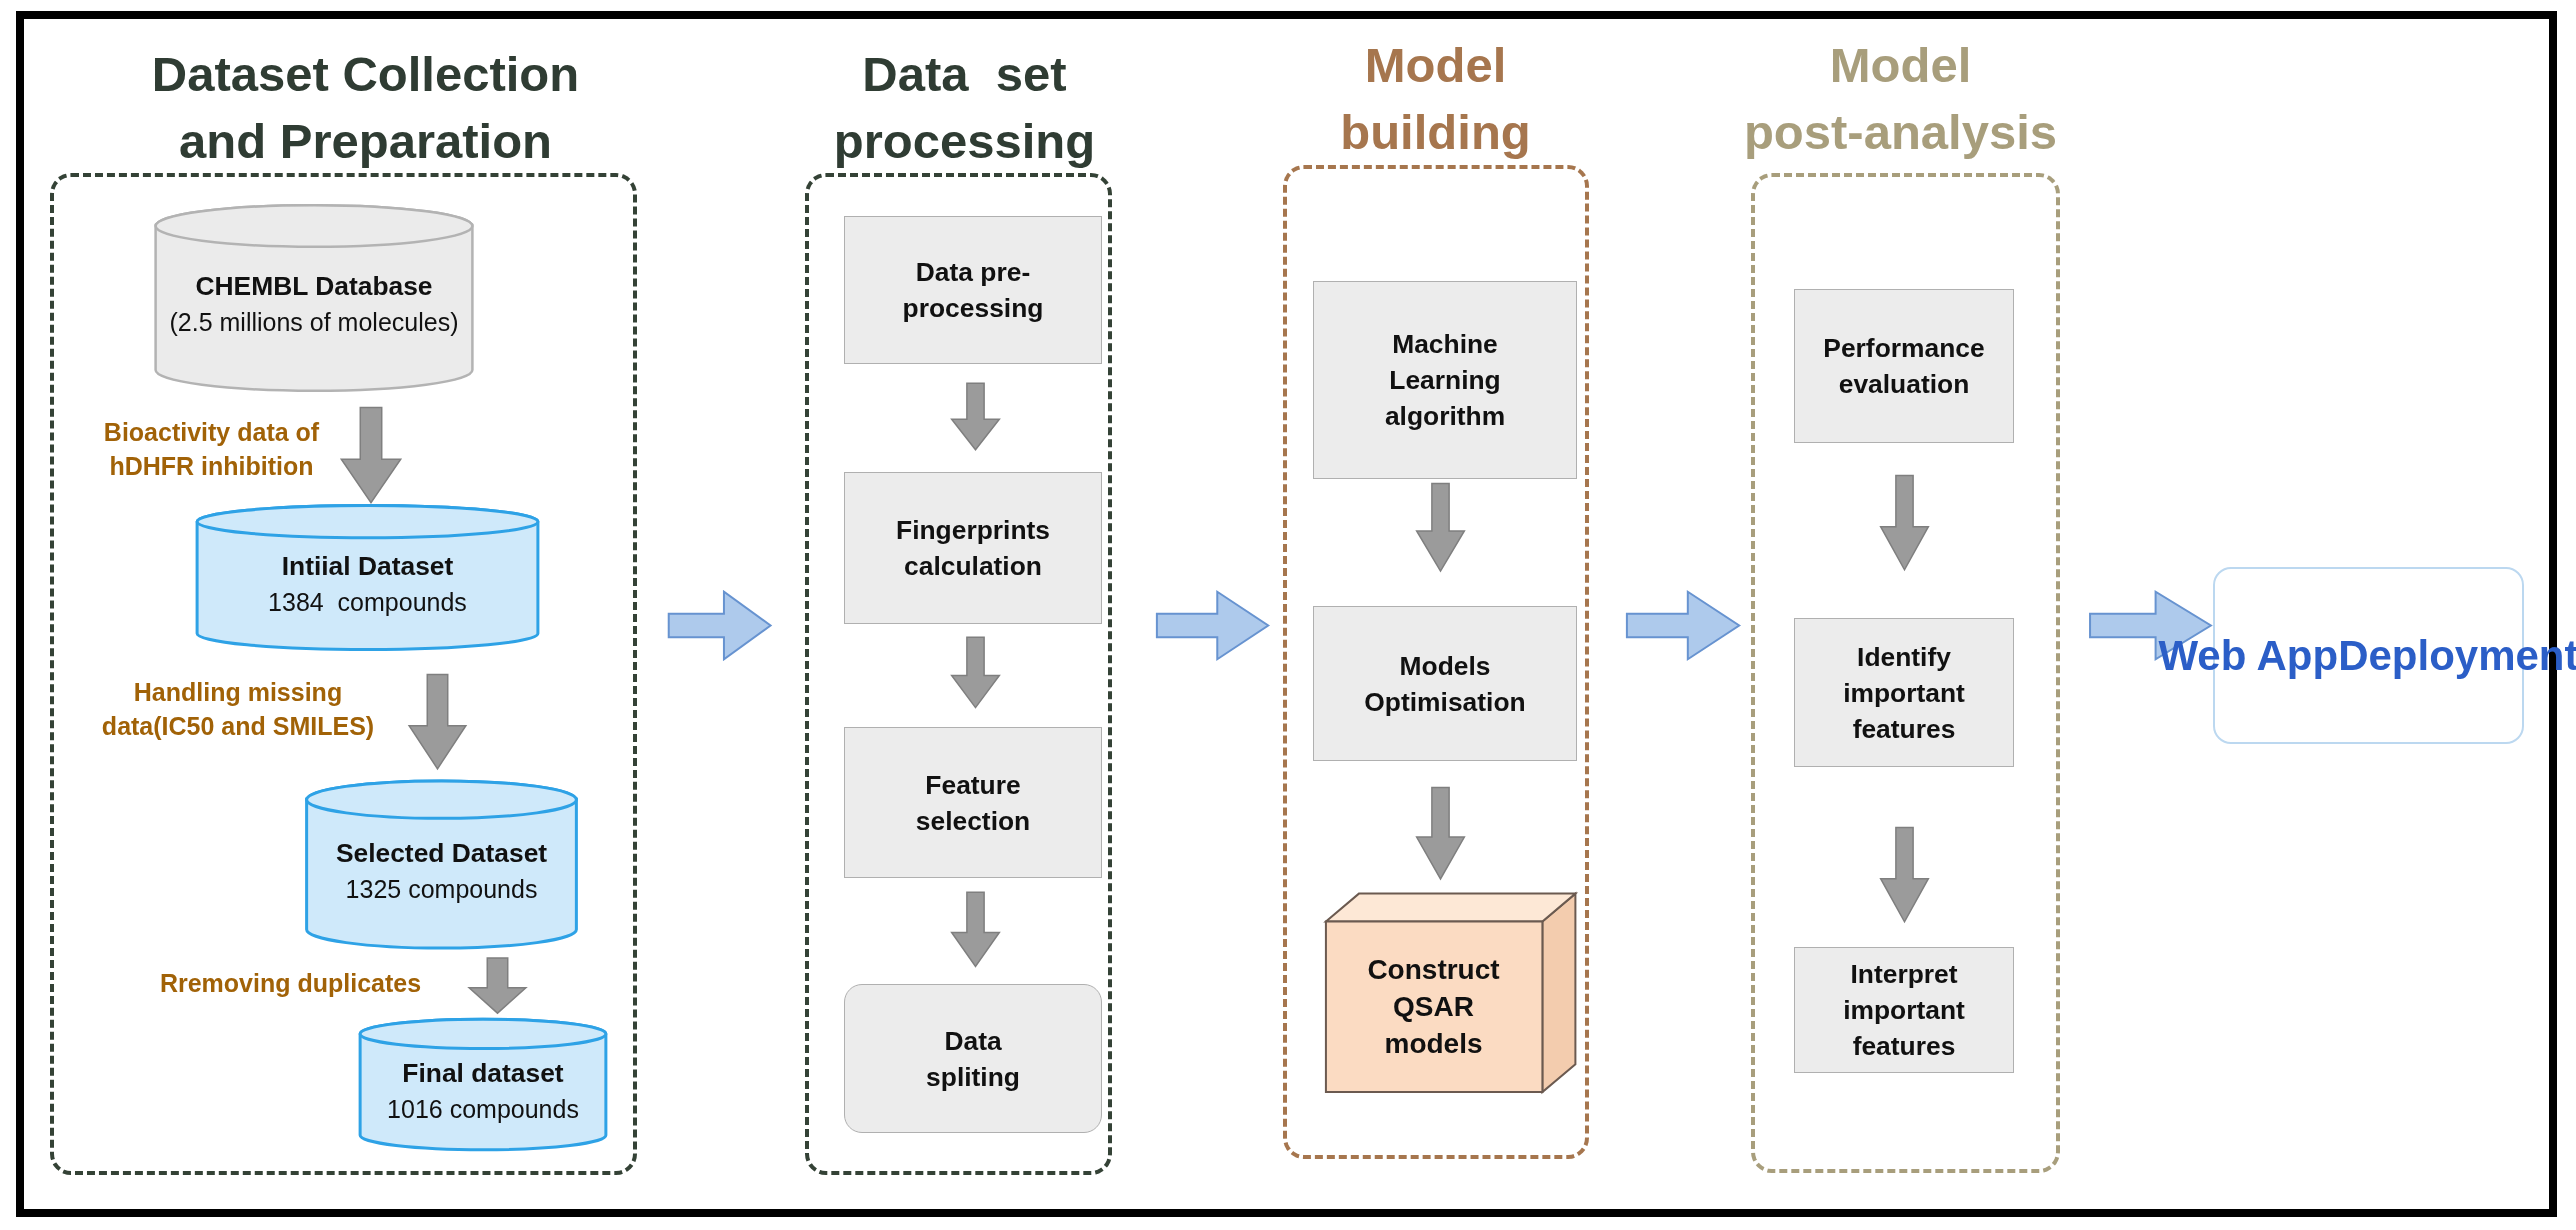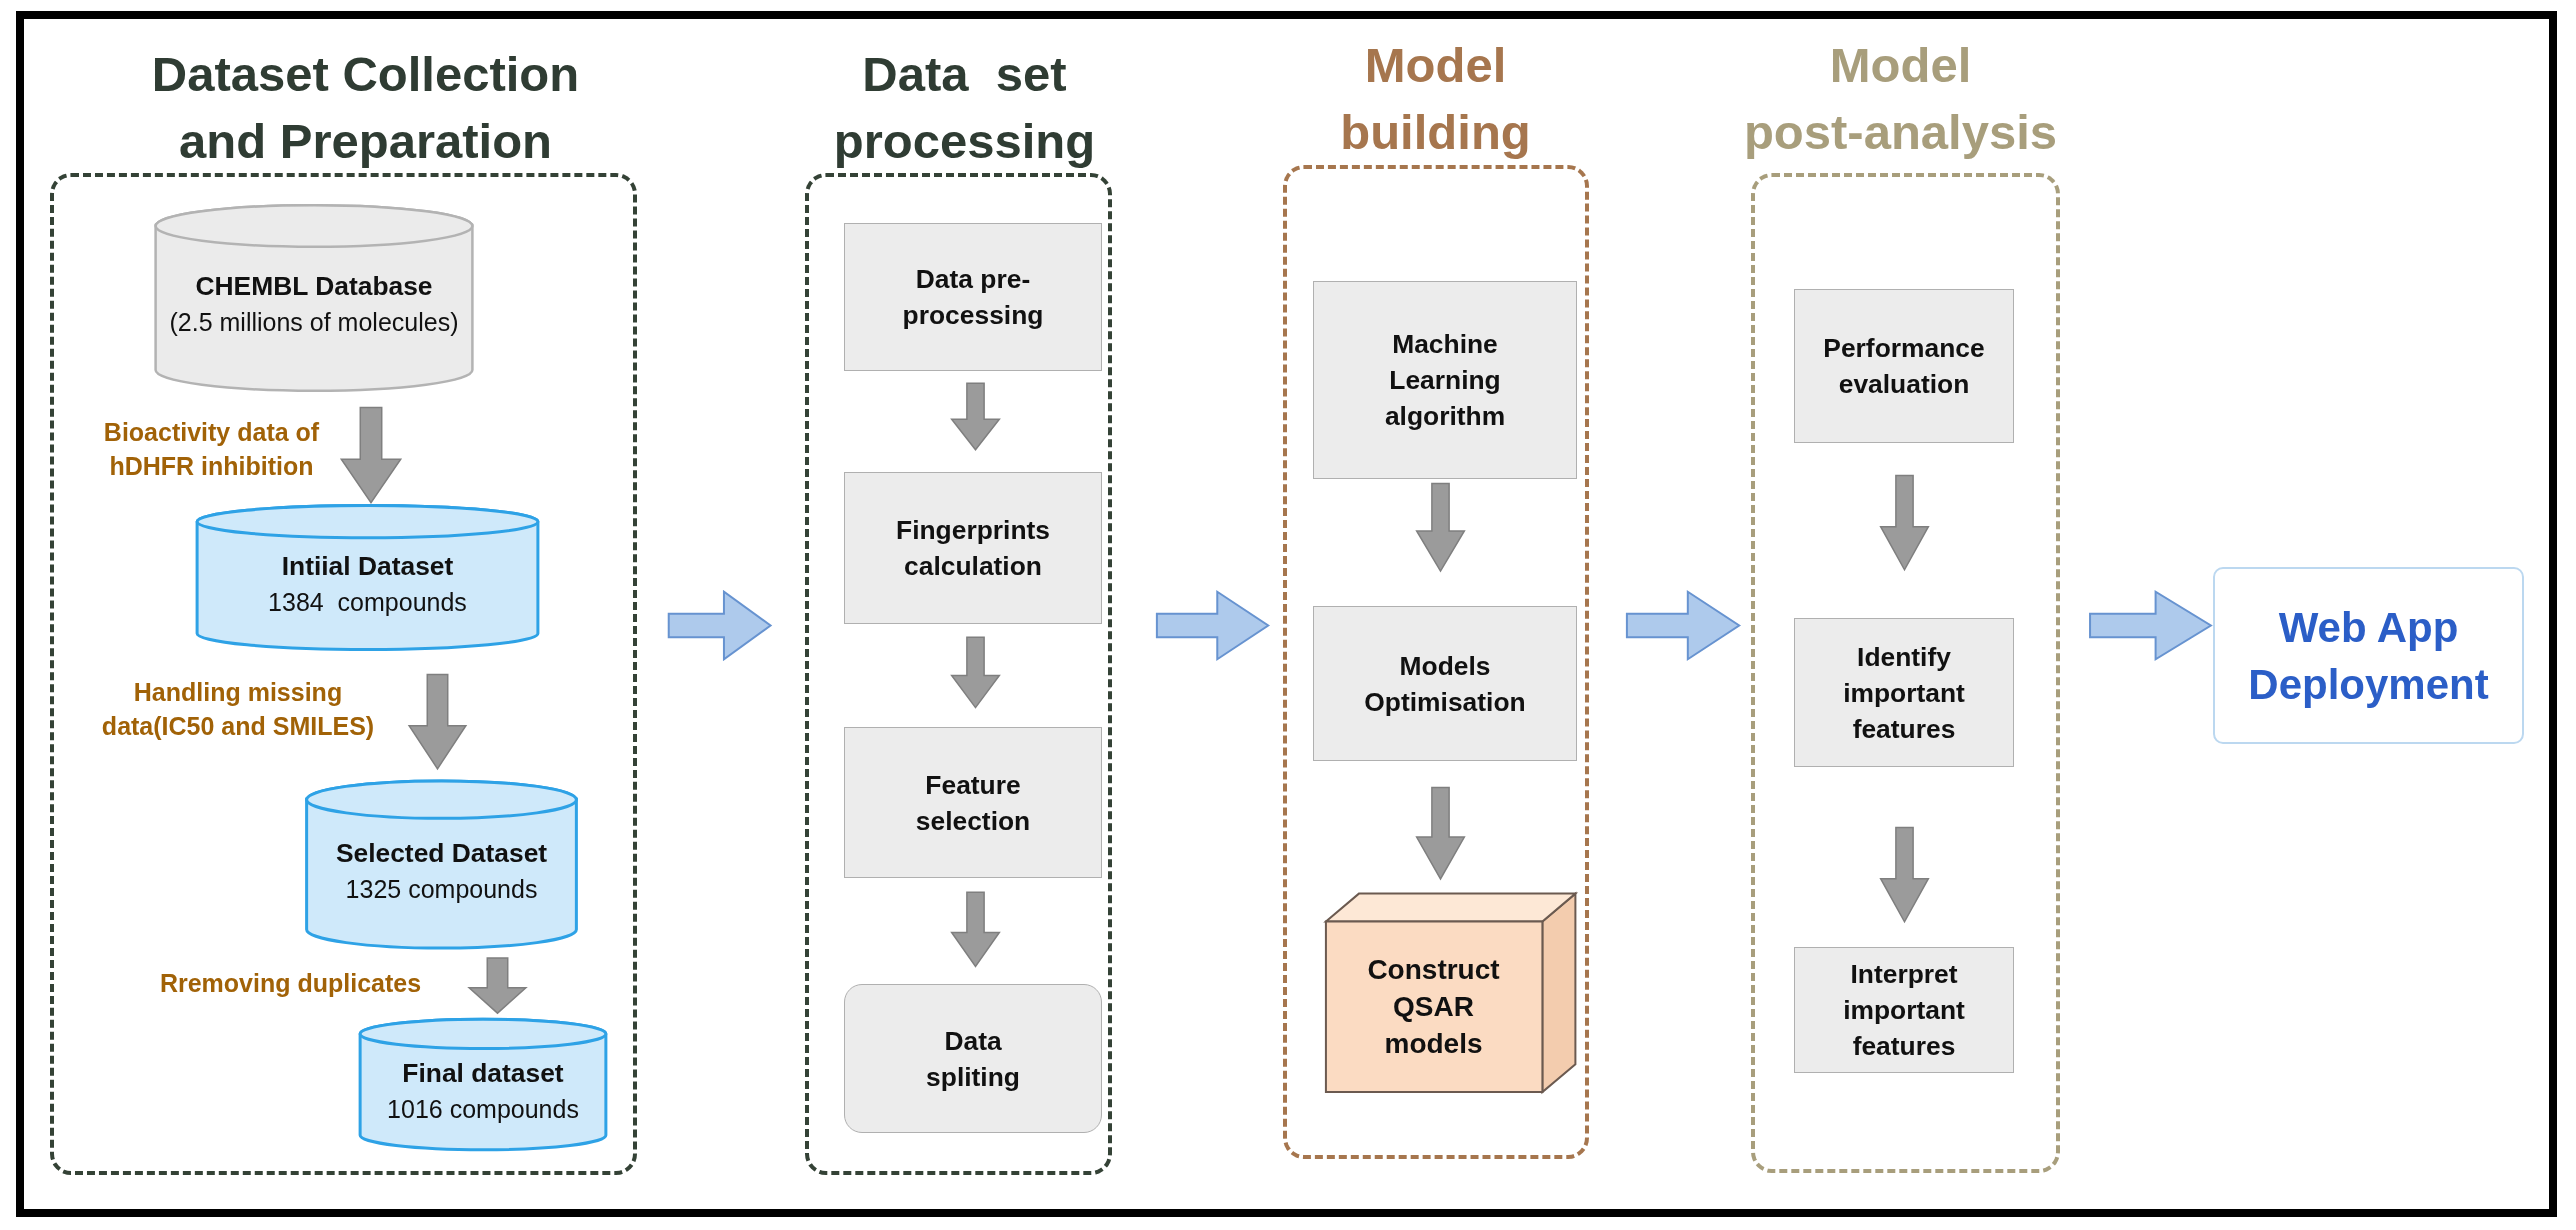--- a/index.html
+++ b/index.html
@@ -47,22 +47,22 @@
   .qsar{position:absolute;}
   .qsar svg{position:absolute;left:0;top:0;width:100%;height:100%;overflow:visible;}
   .qsar .front{fill:var(--qsar-front,#fbdbc2);}
   .qsar .top{fill:var(--qsar-top,#fde8d6);}
   .qsar .side{fill:var(--qsar-side,#f3ccae);}
   .qsar polygon{stroke:var(--qsar-stroke,#6b5a50);stroke-width:2;}
   .qsar-label{position:absolute;left:8px;right:41px;top:33px;bottom:6.6px;display:flex;flex-direction:column;justify-content:center;align-items:center;text-align:center;font-weight:bold;font-size:28px;color:#111;}
   .qsar-label span{display:block;line-height:37px;white-space:pre;}
 
   .webapp{
-    position:absolute;background:#ffffff;border:2px solid var(--webapp-border,#bcd8f0);border-radius:10px;
-    box-sizing:border-box;display:flex;flex-direction:column;justify-content:center;align-items:center;
+    position:absolute;background:#ffffff;border:2px solid var(--webapp-border,#bcd8f0);border-radius:18px;
+    box-sizing:border-box;display:flex;flex-direction:row;justify-content:center;align-items:center;
     text-align:center;font-weight:bold;font-size:42px;color:var(--webapp-text,#2b5ec7);
   }
   .webapp span{display:block;line-height:57px;white-space:pre;}
 </style>
 </head>
 <body>
 
 <div id="canvas">
   <div class="frame"></div>
 
@@ -142,21 +142,21 @@
   <svg class="barrow" style="left:667px;top:585px;width:107px;height:81px;" viewBox="0 0 62 48" preserveAspectRatio="none">
     <path d="M1 17 H33 V4 L60 24 L33 44 V31 H1 Z" vector-effect="non-scaling-stroke"></path>
   </svg>
 
   <div class="hdr h2" style="left:700px;top:41px;width:529px;">
     <span>Data  set</span>
     <span>processing</span>
   </div>
   <div class="dash c2" style="left:805px;top:173px;width:307px;height:1002px;"></div>
 
-  <div class="step" style="left:844px;top:216px;width:258px;height:148px;margin-top:7px;">
+  <div class="step" style="left:844px;top:216px;width:258px;height:148px;">
     <span>Data pre-</span>
     <span>processing</span>
   </div>
   <svg class="garrow" style="left:949px;top:382px;width:53px;height:70px;" viewBox="0 0 40 62" preserveAspectRatio="none">
     <path d="M13.5 1 H26.5 V33 H38 L20 60 L2 33 H13.5 Z" vector-effect="non-scaling-stroke"></path>
   </svg>
   <div class="step" style="left:844px;top:472px;width:258px;height:152px;">
     <span>Fingerprints</span>
     <span>calculation</span>
   </div>

